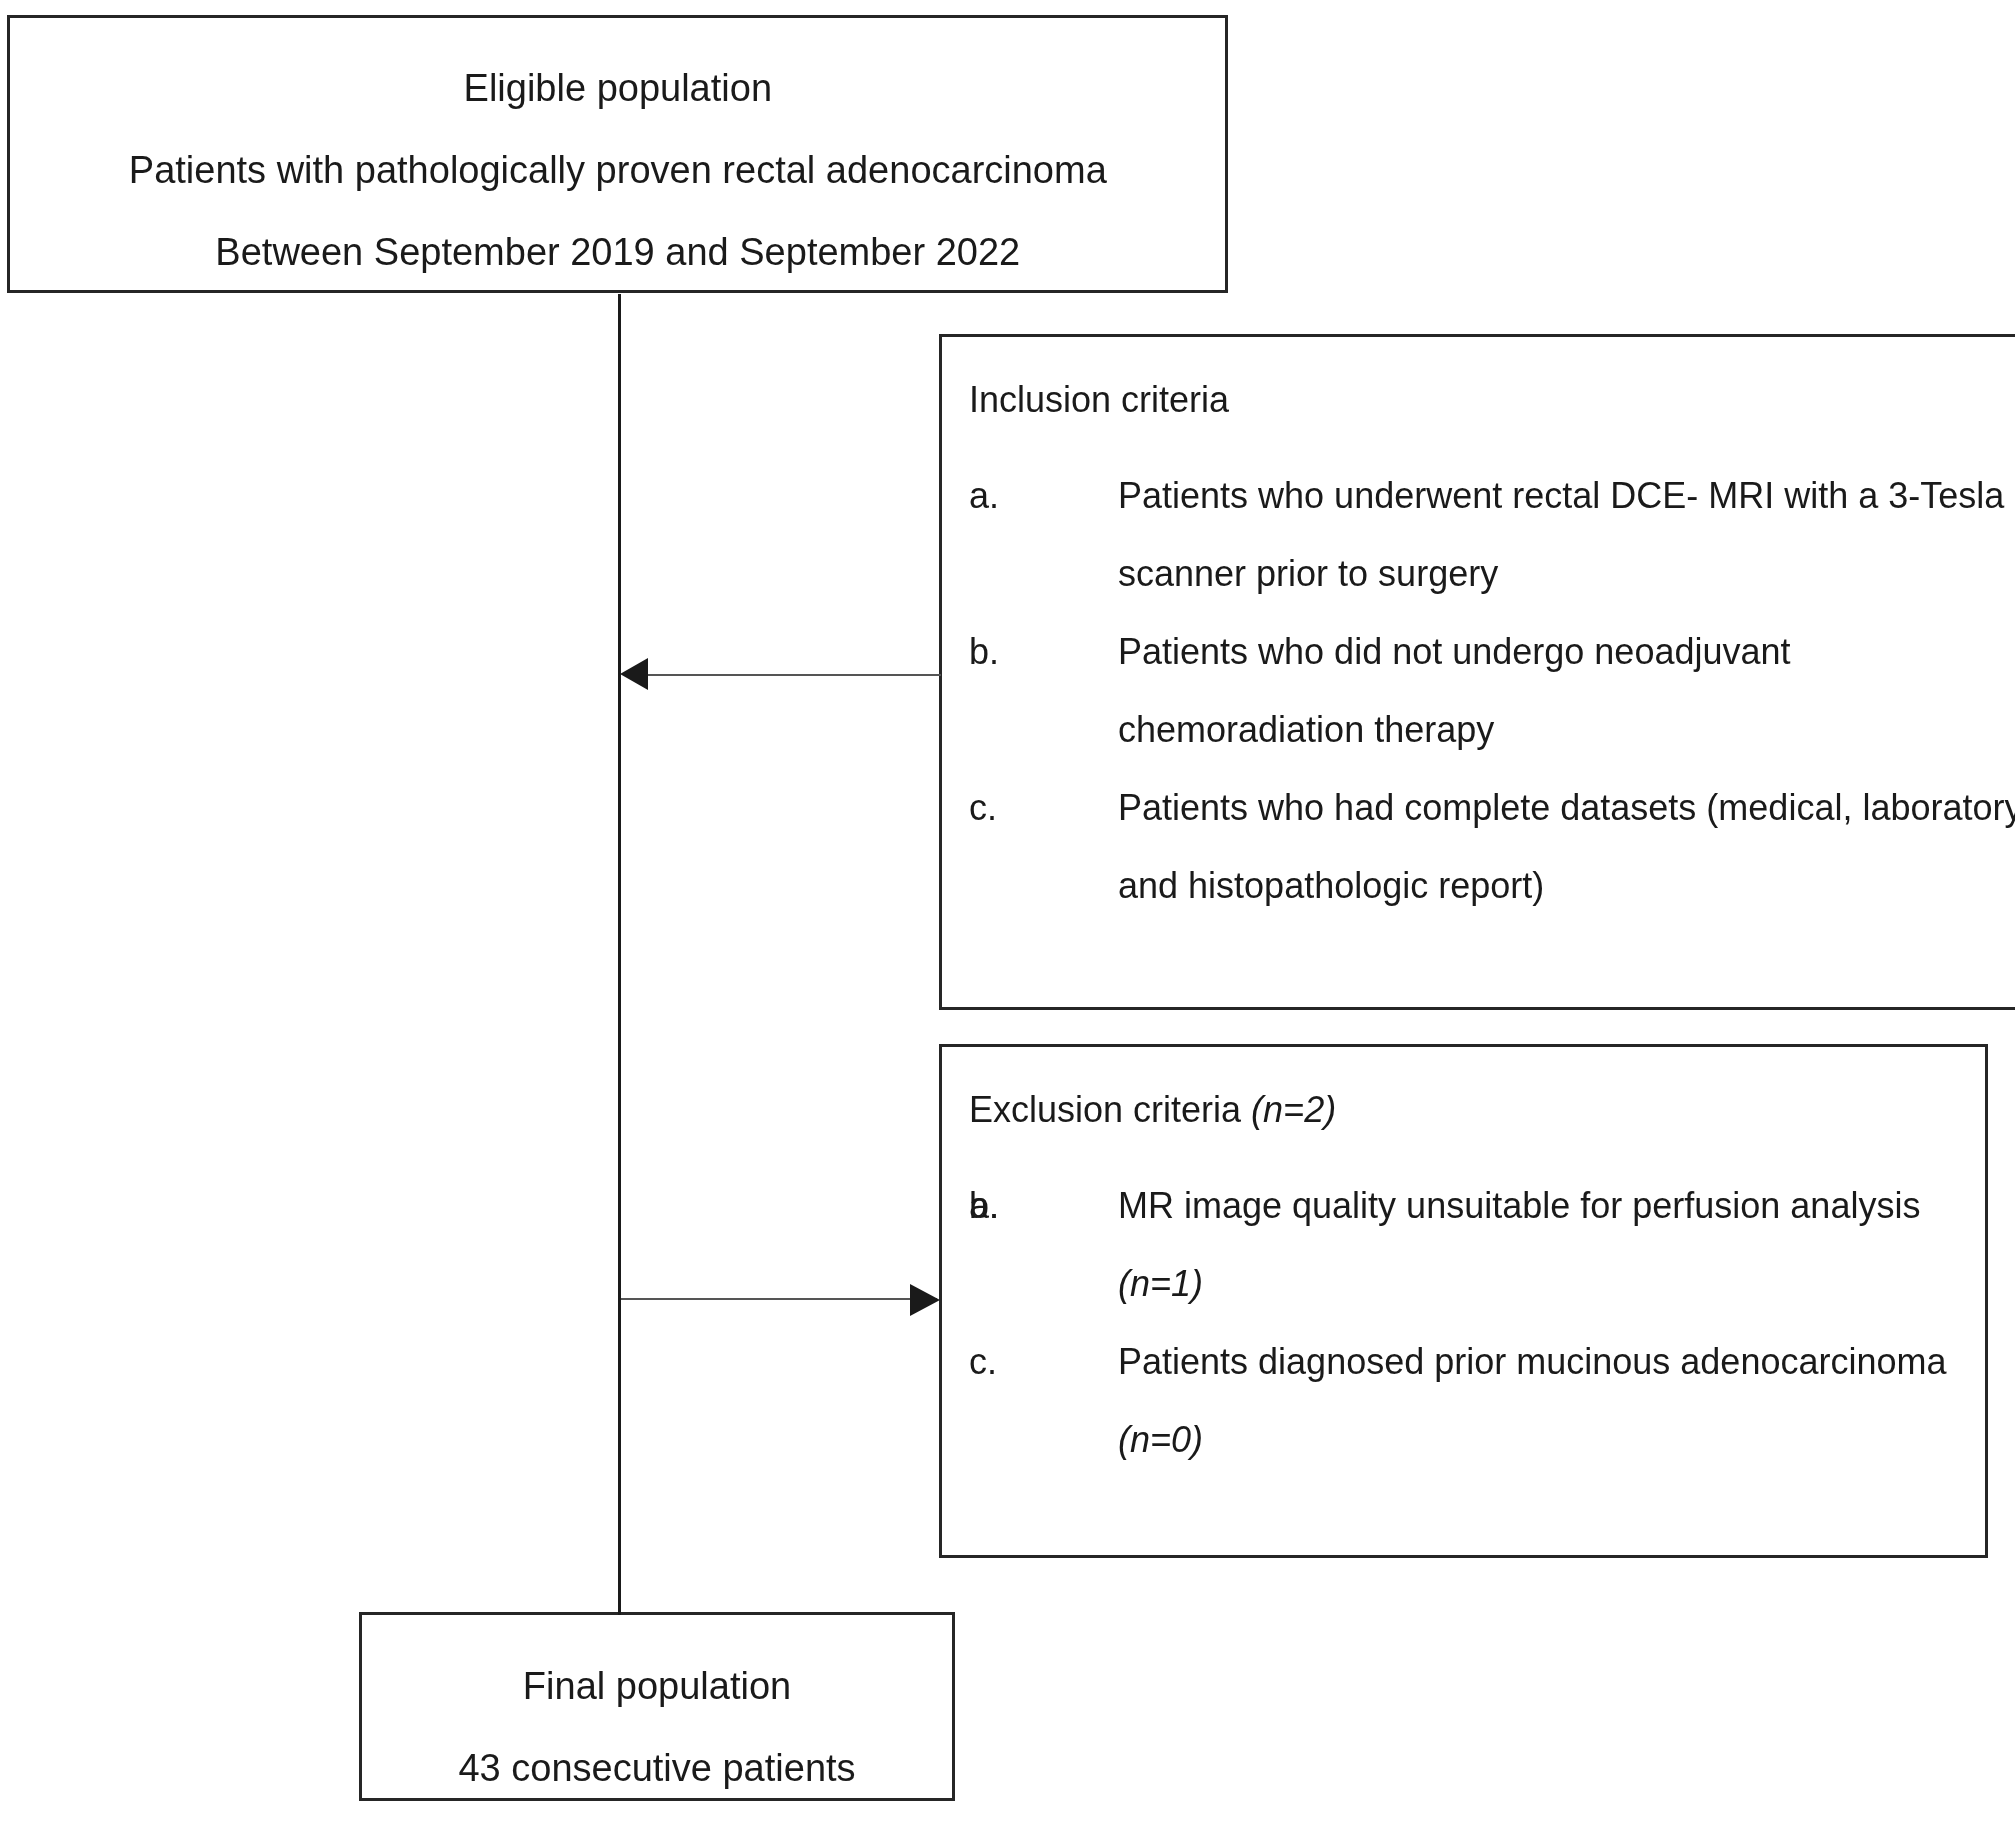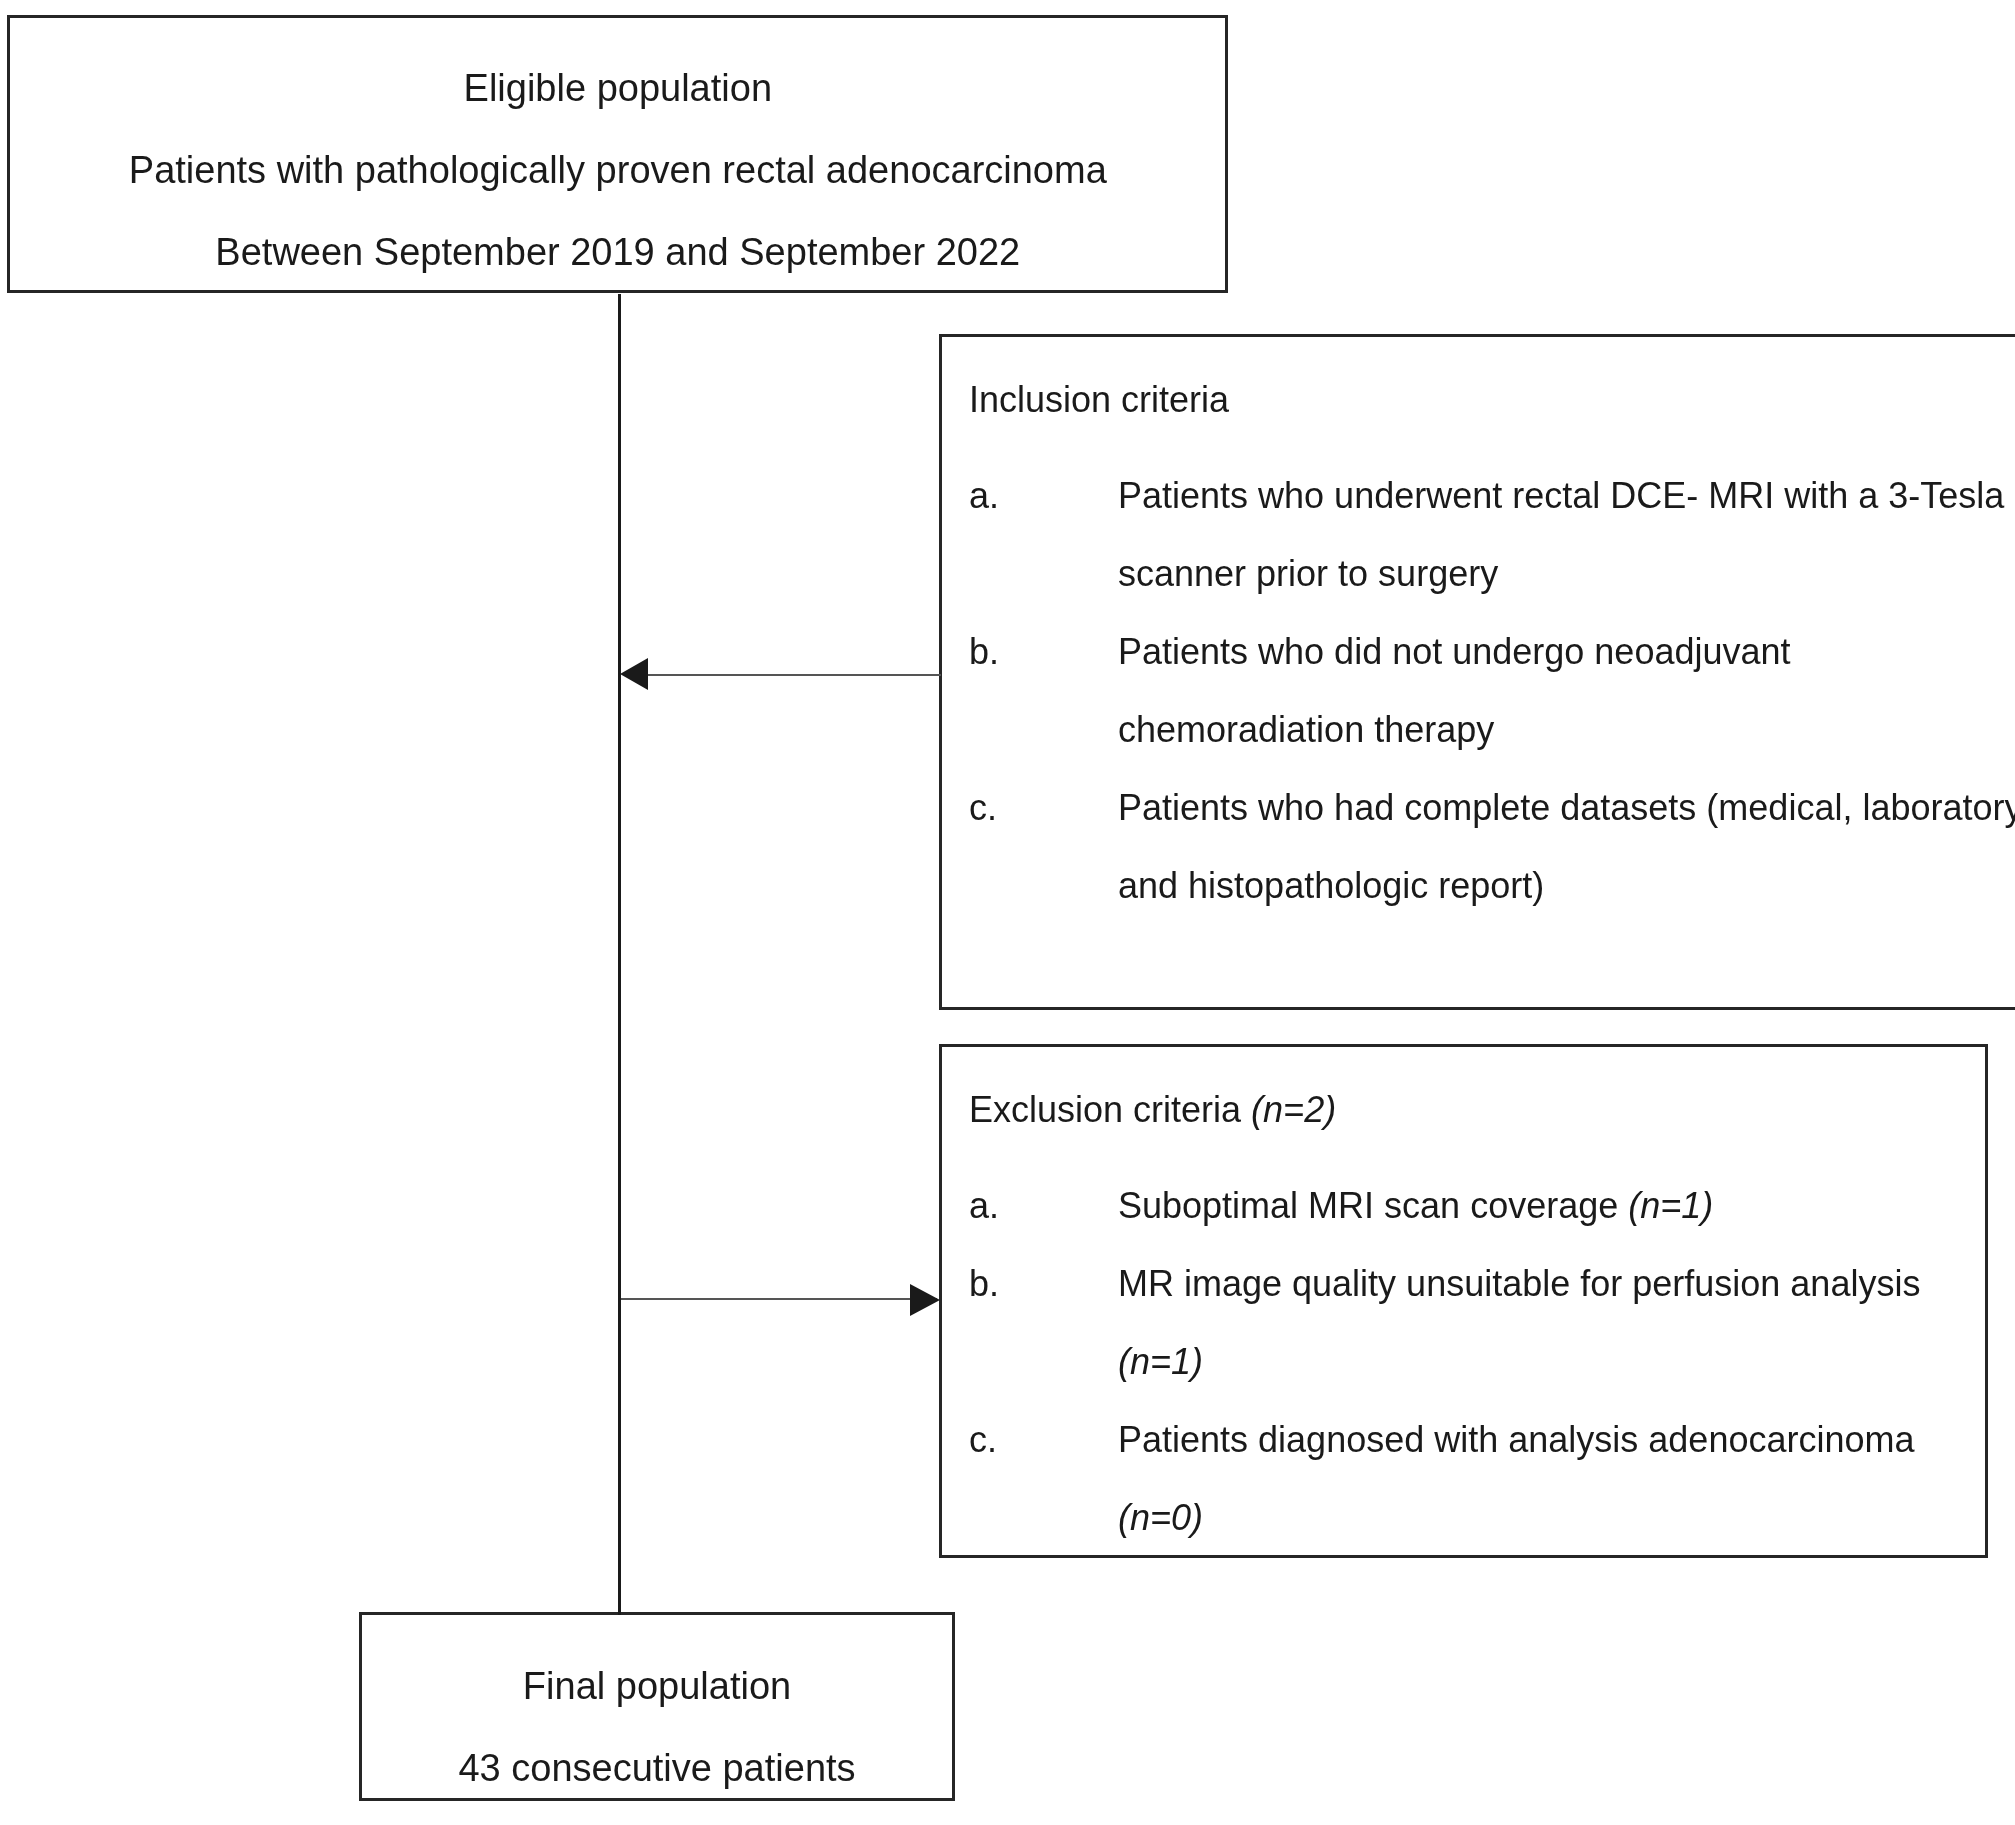--- a/index.html
+++ b/index.html
@@ -155,31 +155,30 @@
 
   <div class="box" id="exclusion-box">
     <div class="crit-heading">
       <span>Exclusion criteria</span>
       <span class="ital">(n=2)</span>
     </div>
     <div class="crit-list">
 
       <div class="crit-item">
         <span class="crit-marker">a.</span>
-        <span class="crit-text"><span>Suboptimal MRI scan coverage </span><span class="ital">(n=1)</span></span>
       </div>
 
       <div class="crit-item">
         <span class="crit-marker">b.</span>
         <span class="crit-text"><span>MR image quality unsuitable for perfusion analysis </span><span class="ital">(n=1)</span></span>
       </div>
 
       <div class="crit-item">
         <span class="crit-marker">c.</span>
-        <span class="crit-text"><span>Patients diagnosed with analysis adenocarcinoma </span><span class="ital">(n=0)</span></span>
+        <span class="crit-text"><span>Patients diagnosed prior mucinous adenocarcinoma </span><span class="ital">(n=0)</span></span>
       </div>
 
     </div>
   </div>
 
   <div class="box" id="final-box">
     <div class="center-text">
       <div>Final population</div>
       <div>43 consecutive patients</div>
     </div>

